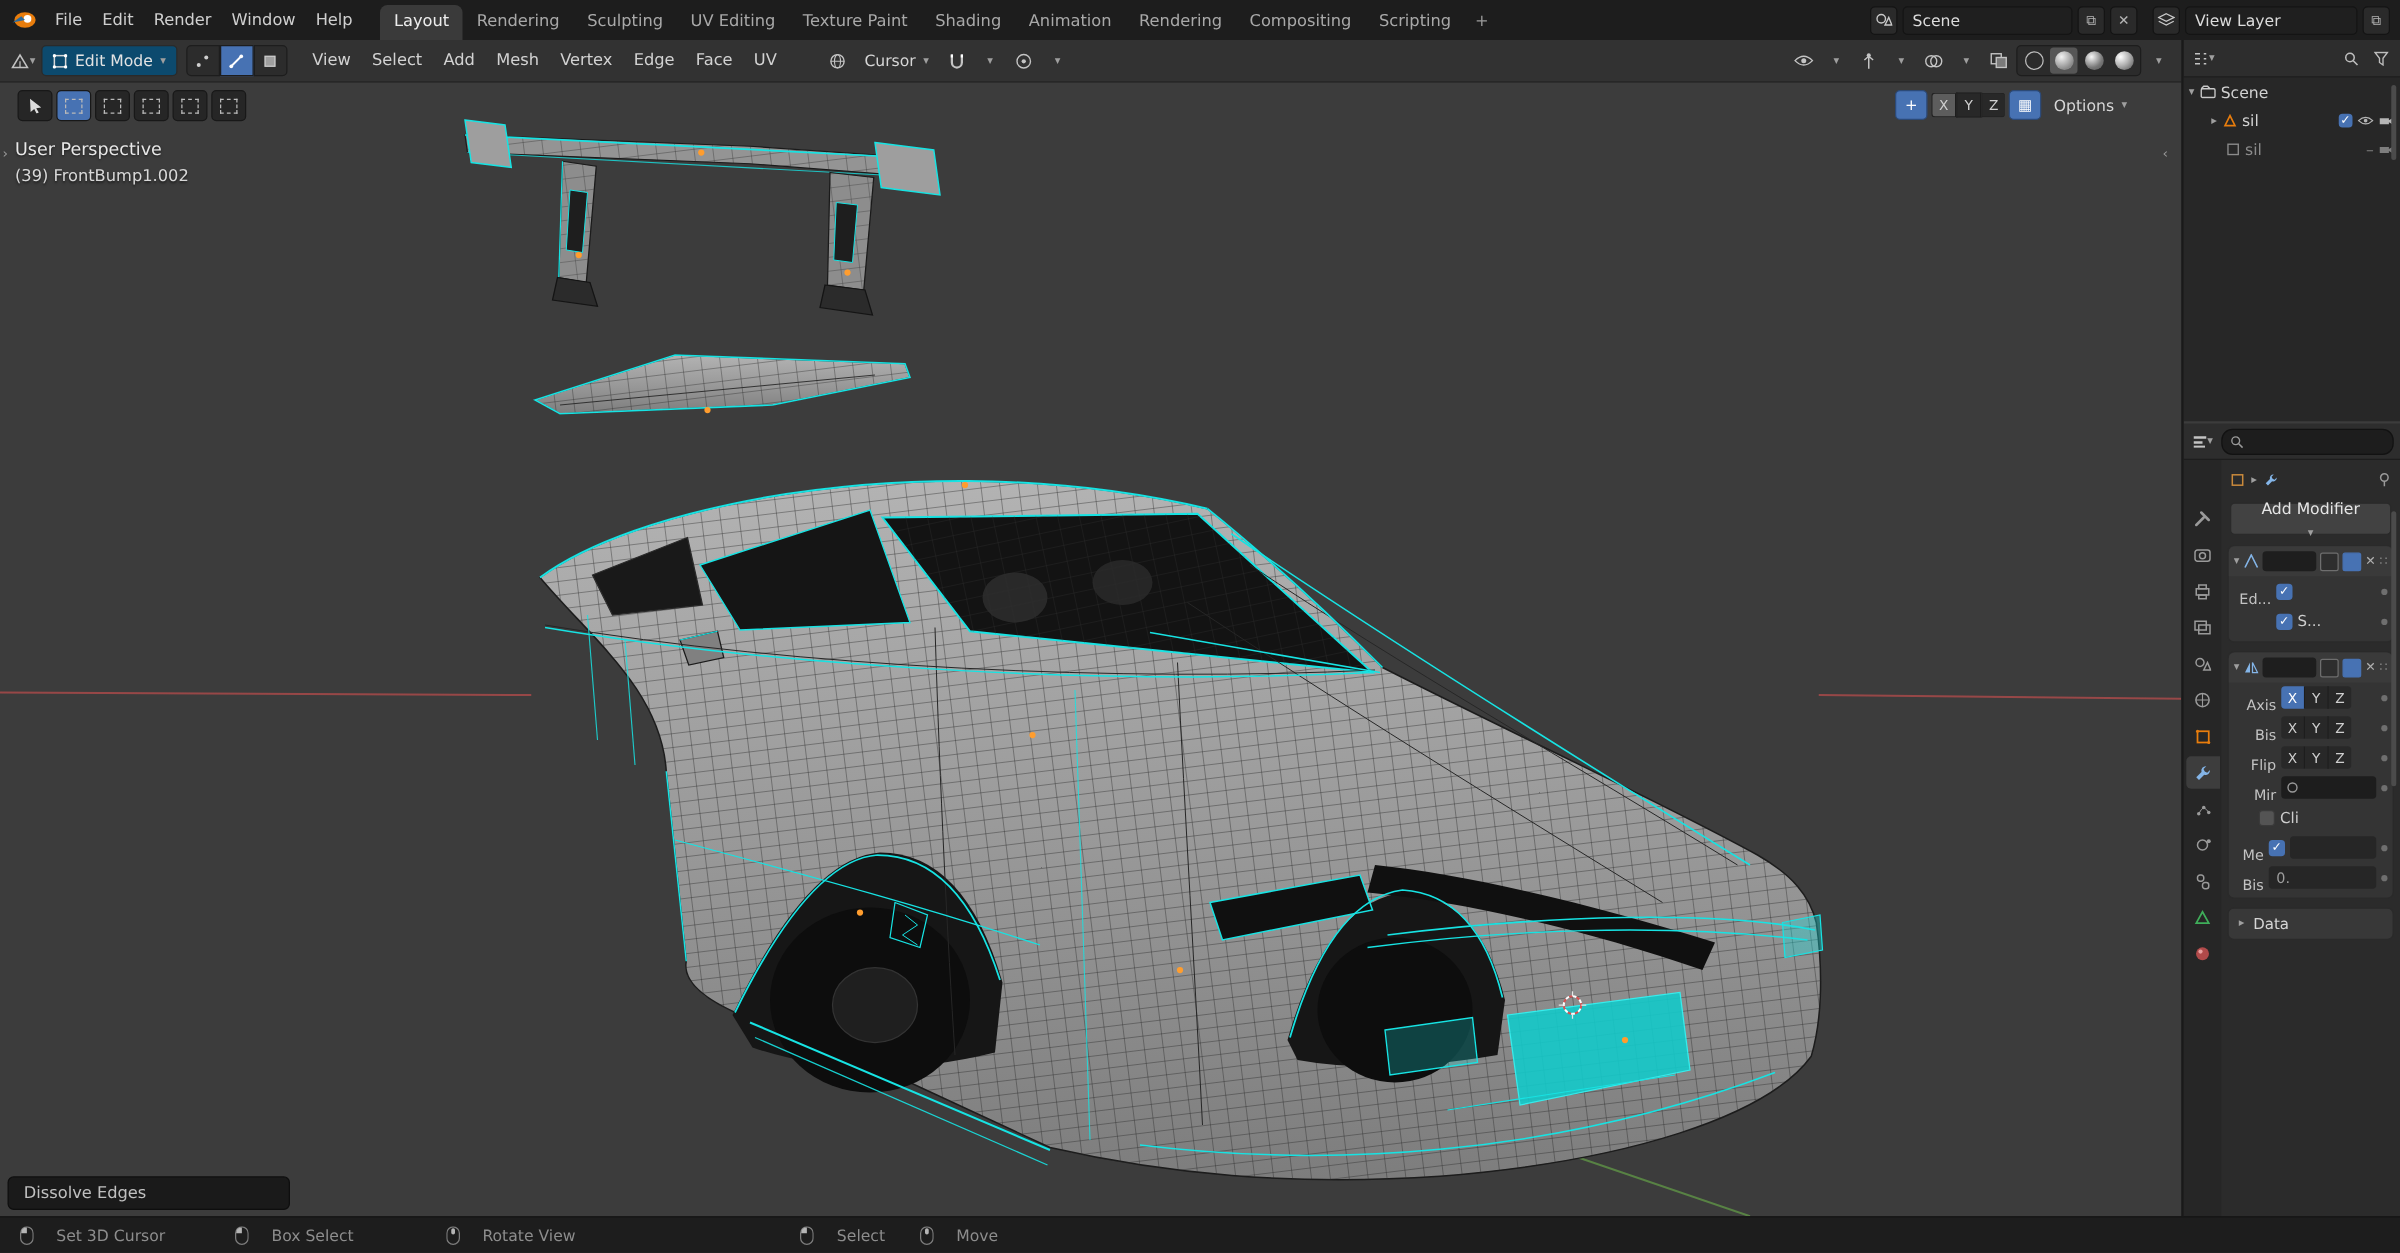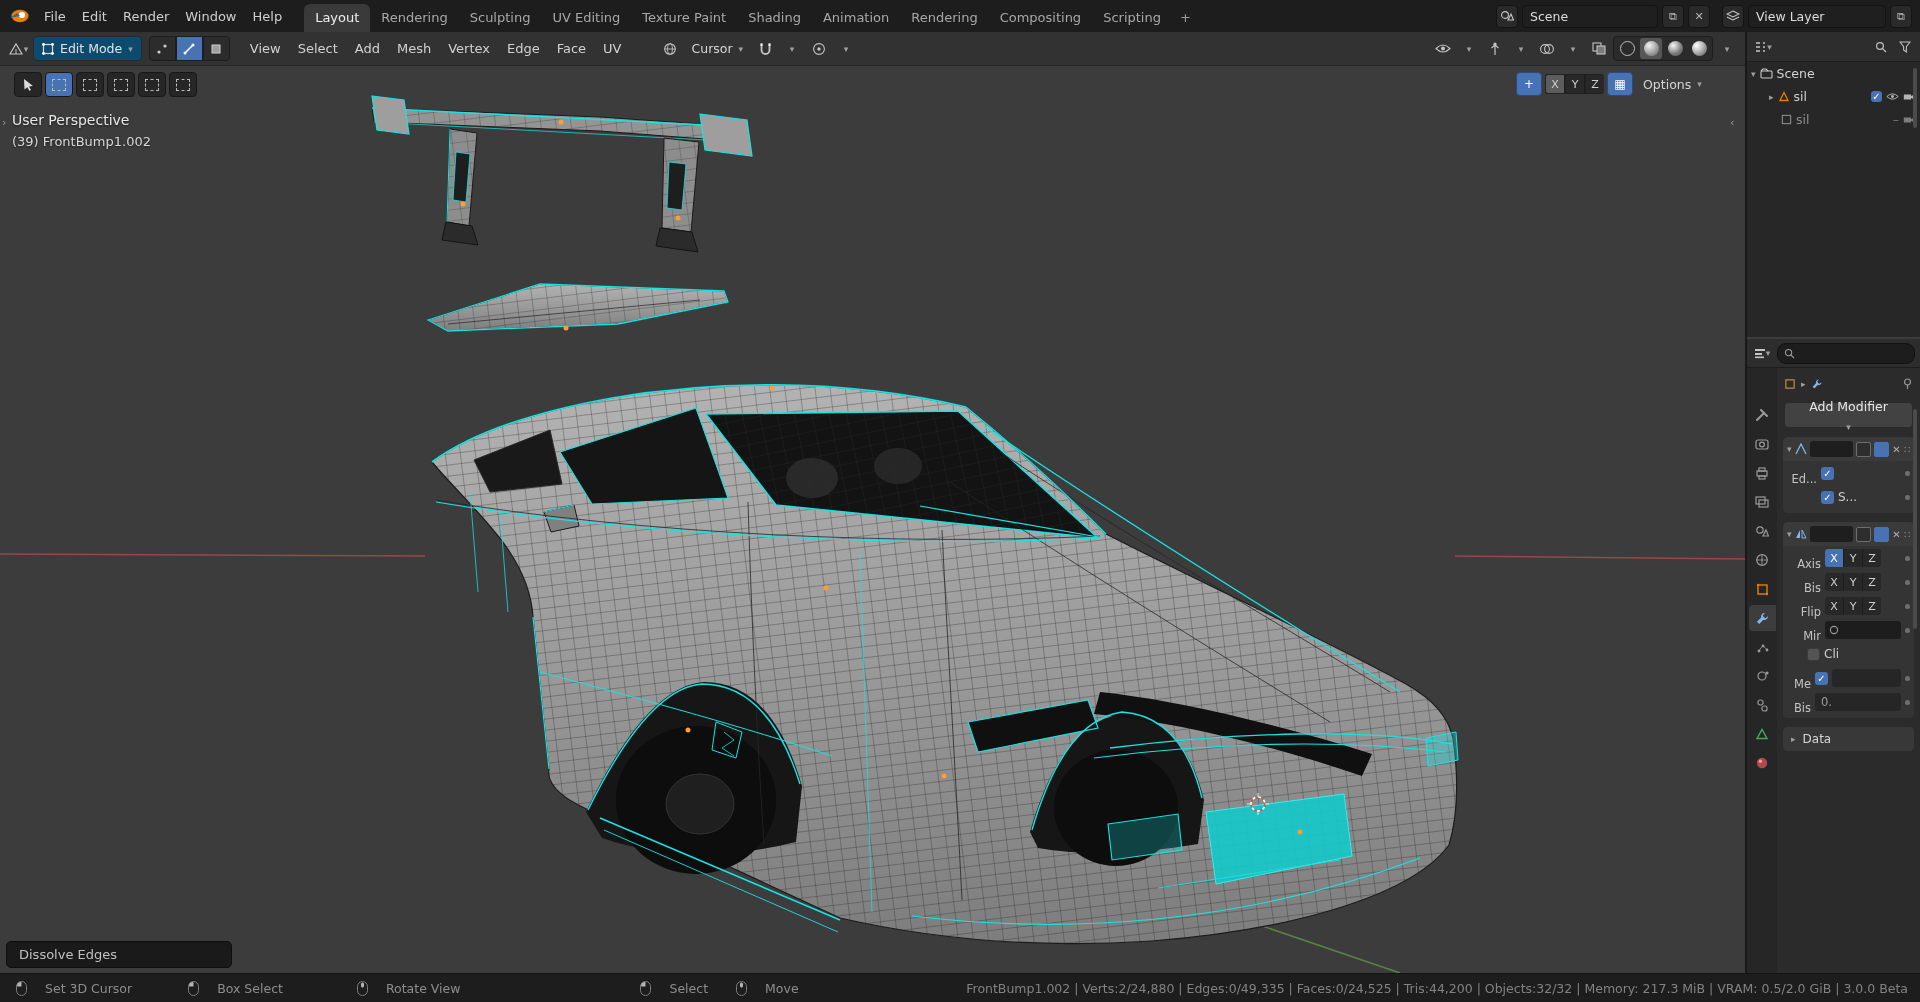--- a/index.html
+++ b/index.html
@@ -777,16 +777,15 @@
       </svg>
       <span>Select</span>
     </div>
     <div class="hint" style="margin-left:28px;">
       <svg width="11" height="15" viewBox="0 0 11 15">
         <rect x="0.5" y="0.5" width="10" height="14" rx="5" fill="none" stroke="#7d7d7d"></rect>
         <rect x="4" y="1.5" width="3" height="5" rx="1.5" fill="#b5b5b5"></rect>
       </svg>
       <span>Move</span>
     </div>
-    <div class="stats">FrontBump1.002 | Verts:2/24,880 | Edges:0/49,335 | Faces:0/24,525 | Tris:44,200 | Objects:32/32 | Memory: 217.3 MiB | VRAM: 0.5/2.0 GiB | 3.0.0 Beta</div>
   </div>
 
 </div>
 
 </body></html>

